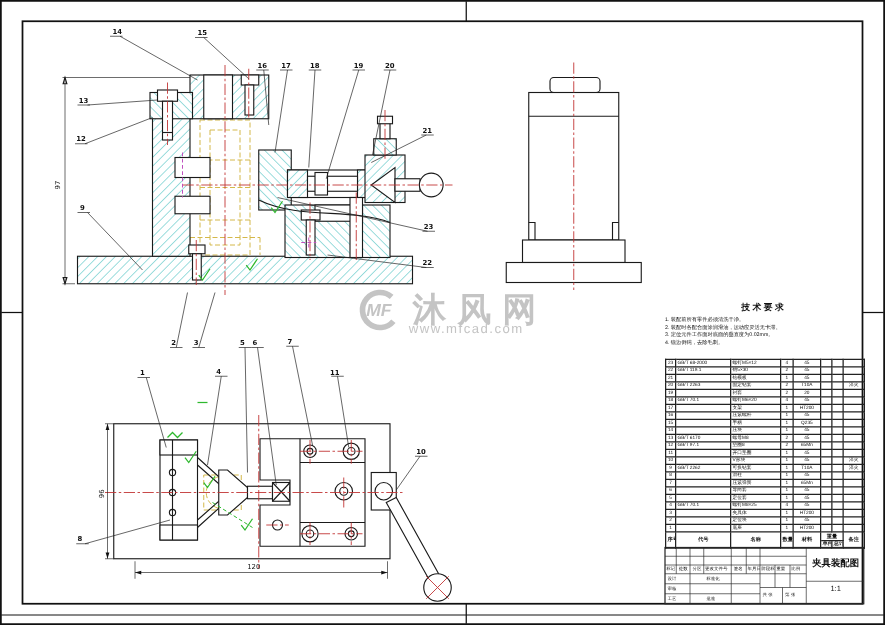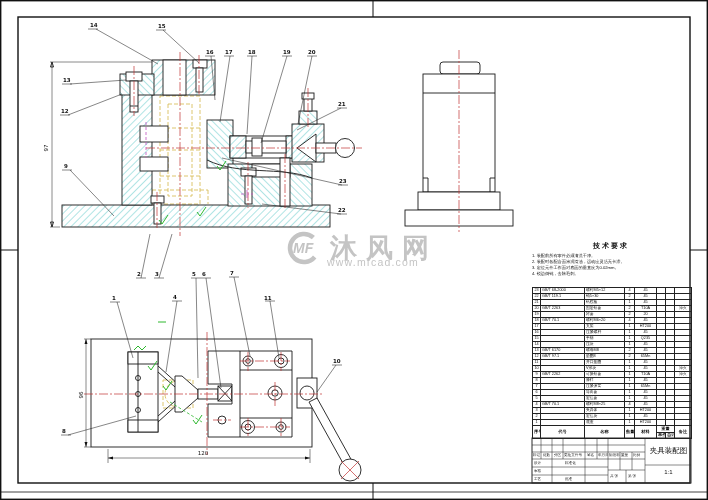--- a/index.html
+++ b/index.html
@@ -28,21 +28,21 @@
   .techreq .tr-title{display:block;text-align:center;font-size:7px;font-weight:bold;letter-spacing:2px;margin-bottom:2px;}
   .techreq .tr-line{display:block;font-size:4.2px;line-height:6px;white-space:nowrap;overflow:hidden;}
   table.bom{position:absolute;left:532px;top:287px;width:159px;height:151px;border-collapse:collapse;table-layout:fixed;}
   table.bom td,table.bom th{border:0.5px solid #222;font-size:3.8px;line-height:4.5px;padding:0 1px;margin:0;
       overflow:hidden;white-space:nowrap;color:#111;font-weight:normal;text-align:center;}
   table.bom td.l{text-align:left;}
   table.bom tbody.rows tr{height:6px;}
   table.bom tbody.head tr{height:6.5px;}
   table.bom tbody.head td{font-weight:bold;font-size:4.2px;}
   .tb-label{position:absolute;font-size:3.6px;line-height:4px;color:#111;white-space:nowrap;overflow:hidden;}
-  .tb-title{position:absolute;left:646px;top:446px;width:45px;text-align:center;font-size:7.5px;font-weight:normal;color:#111;}
+  .tb-title{position:absolute;left:646px;top:446px;width:45px;text-align:center;font-size:7.5px;font-weight:bold;color:#111;}
   .tb-code{position:absolute;left:646px;top:469px;width:45px;text-align:center;font-size:6px;color:#111;}
 </style>
 </head>
 <body>
 
 <div class="sheet">
 
 <svg width="708" height="500" viewBox="0 0 708 500">
   <defs>
     <pattern id="h1" patternUnits="userSpaceOnUse" width="5" height="5" patternTransform="rotate(45)">

